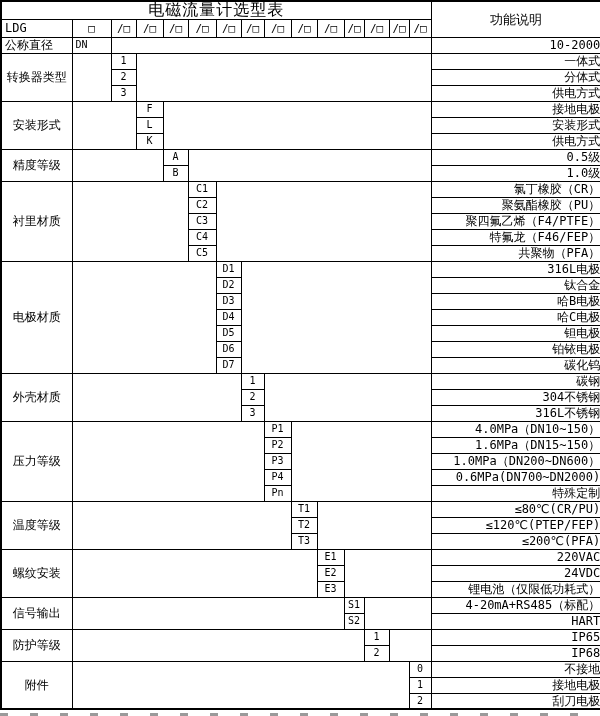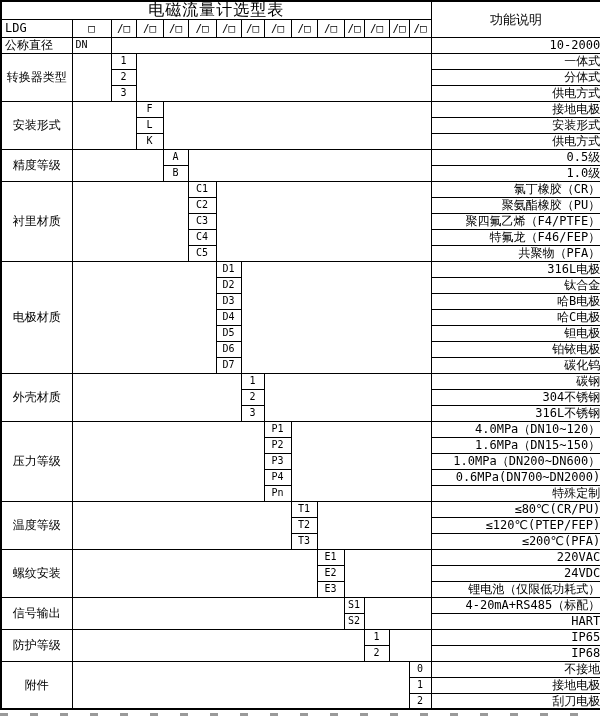--- a/index.html
+++ b/index.html
@@ -201,21 +201,21 @@
   <tr>
     <td class="codecell">3</td>
     <td class="desc">316L不锈钢</td>
   </tr>
 
   <tr>
     <td rowspan="5">压力等级</td>
     <td rowspan="5" colspan="7"></td>
     <td class="codecell">P1</td>
     <td rowspan="5" colspan="6"></td>
-    <td class="desc alignl">4.0MPa（DN10~120）</td>
+    <td class="desc alignl">4.0MPa（DN10~150）</td>
   </tr>
   <tr>
     <td class="codecell">P2</td>
     <td class="desc alignl">1.6MPa（DN15~150）</td>
   </tr>
   <tr>
     <td class="codecell">P3</td>
     <td class="desc alignl">1.0MPa（DN200~DN600）</td>
   </tr>
   <tr>

